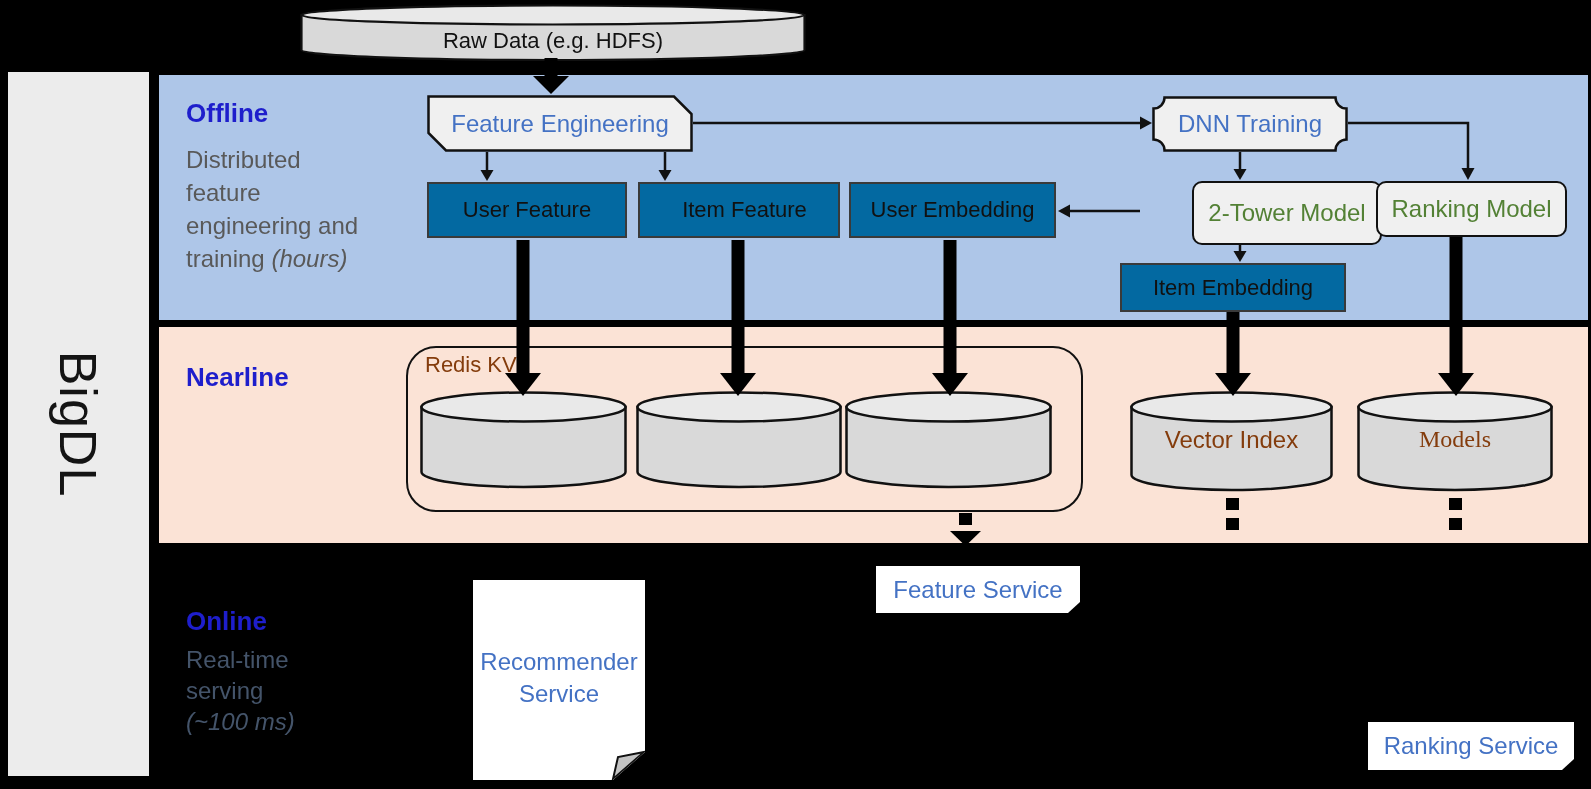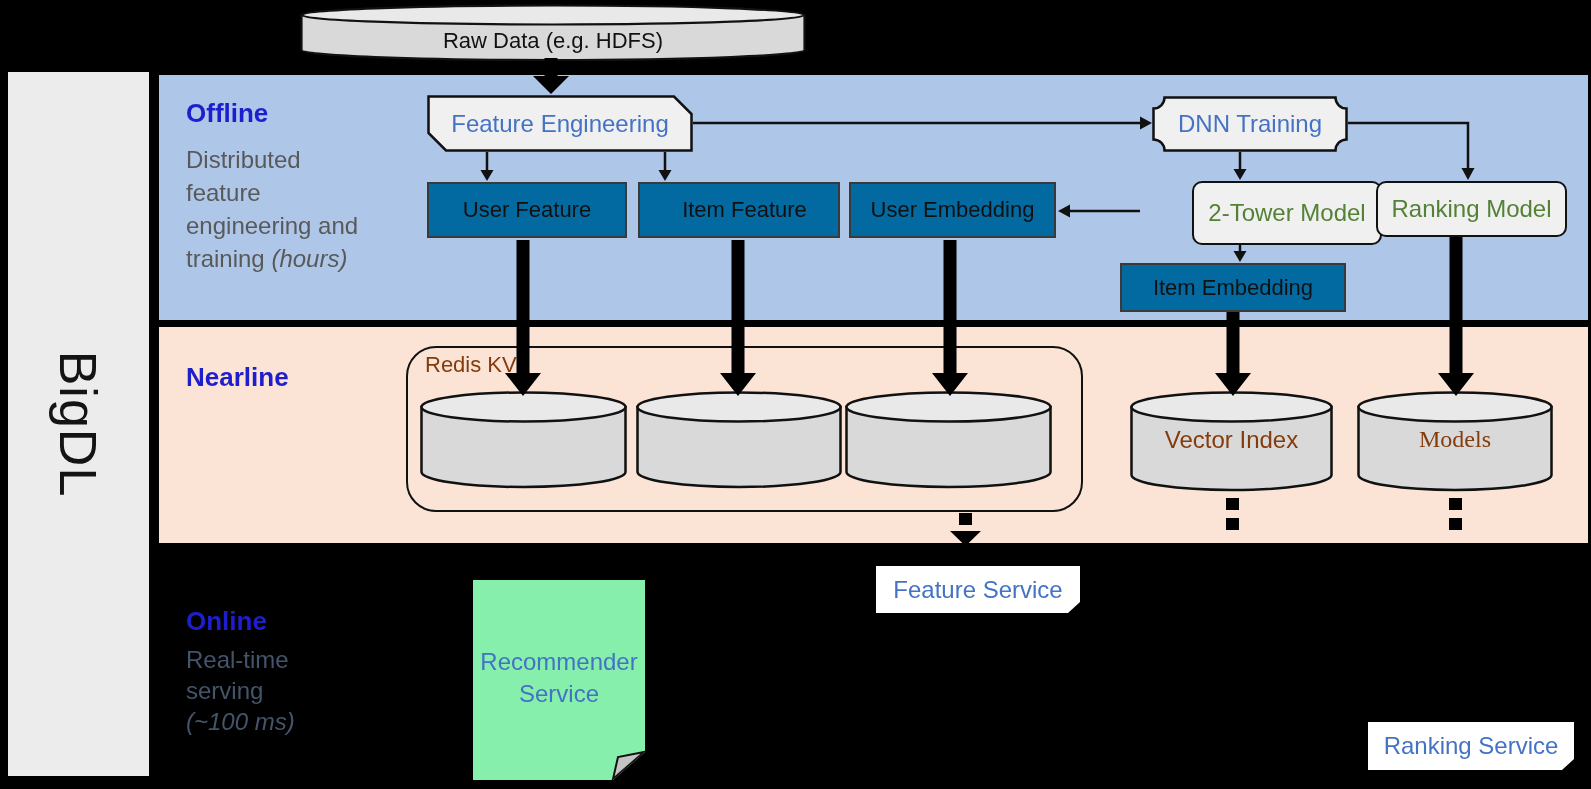--- a/index.html
+++ b/index.html
@@ -27,21 +27,21 @@
   .roundbox{background:#f0f0f0;border:2.5px solid #111;border-radius:10px;display:flex;align-items:center;justify-content:center;
     font-size:24px;color:#538135;box-sizing:border-box;}
   .shape-label{position:absolute;left:0;top:0;width:100%;height:100%;display:flex;align-items:center;justify-content:center;
     font-size:24px;color:#4472c4;}
   .redis-frame{border:2.5px solid #111;border-radius:30px;box-sizing:border-box;}
   .redis-label{font-size:22px;color:#843c0c;}
   .cyl-label{position:absolute;left:0;top:36px;width:100%;text-align:center;font-size:24px;color:#843c0c;}
   
   .service{background:#fff;display:flex;align-items:center;justify-content:center;
     font-size:24px;color:#4472c4;clip-path:polygon(0 0,100% 0,100% calc(100% - 11px),calc(100% - 12px) 100%,0 100%);}
-  .doc{background:#86efac;clip-path:polygon(0 0,100% 0,100% calc(100% - 28px),calc(100% - 32px) 100%,0 100%);}
+  .doc{background:#ffffff;clip-path:polygon(0 0,100% 0,100% calc(100% - 28px),calc(100% - 32px) 100%,0 100%);}
   .doc-label{position:absolute;left:0;top:66px;width:100%;text-align:center;font-size:24px;color:#4472c4;line-height:32px;}
   .svg-layer{left:0;top:0;width:1591px;height:789px;pointer-events:none;}
   .raw-label{position:absolute;left:0;top:8px;width:100%;height:100%;display:flex;align-items:center;justify-content:center;
     font-size:22px;color:#111;}
 </style>
 </head>
 <body>
 
 <div class="page">
 

